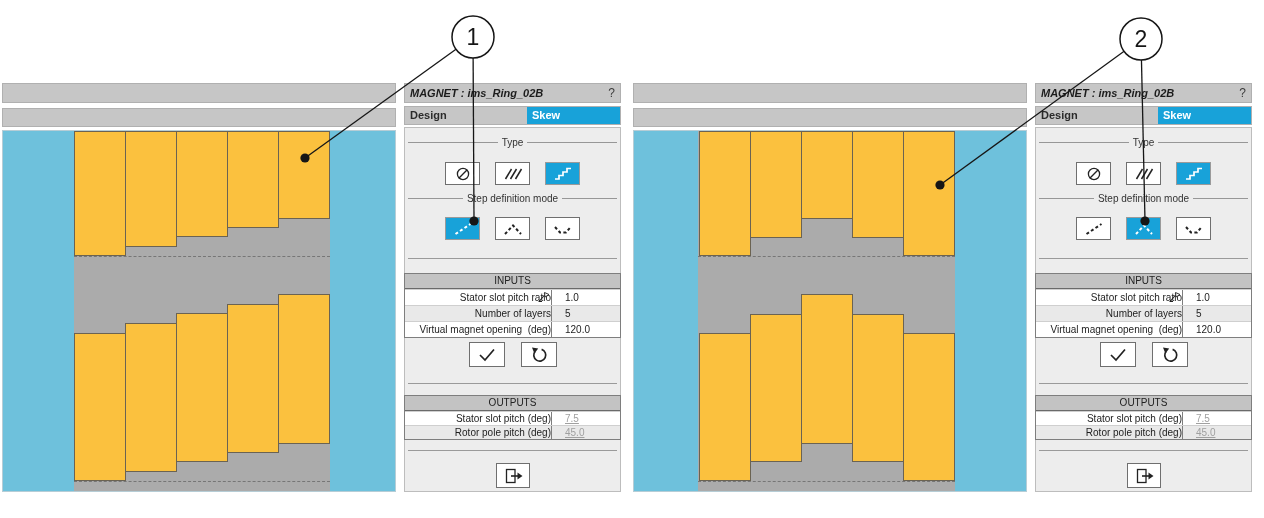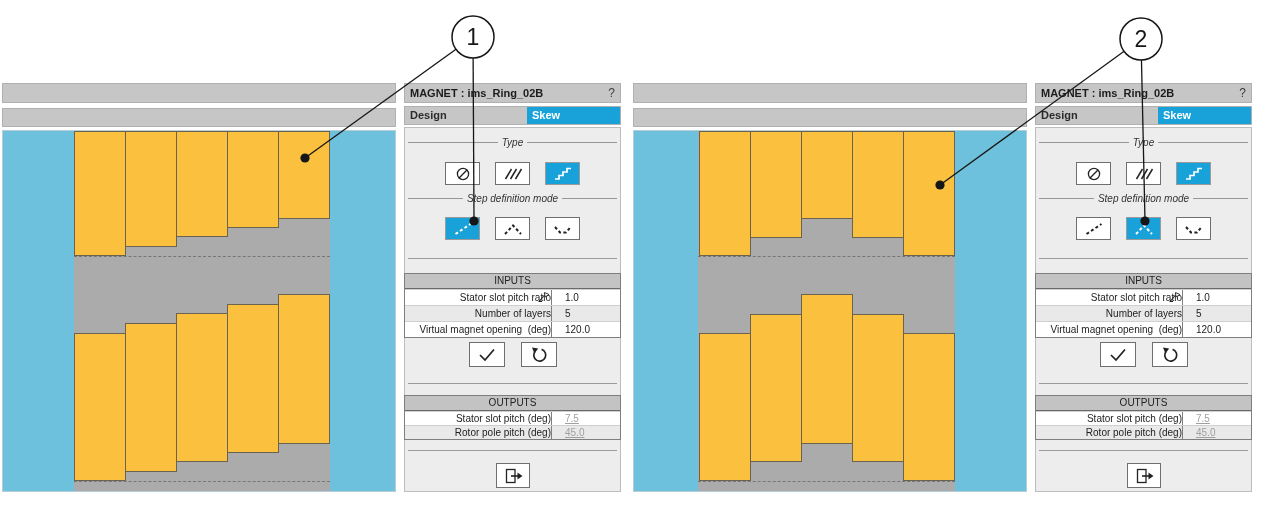--- a/index.html
+++ b/index.html
@@ -13,33 +13,33 @@
   .toolbar{top:27px;height:19px;}
   .view-canvas{position:absolute;left:0;top:49px;width:394px;height:362px;
        background:var(--view-blue,#6ec1dc);overflow:hidden;box-sizing:border-box;
        border:1px solid #b6cdd6;}
   .strip{position:absolute;top:0;bottom:0;background:var(--rotor-gray,#ababab);}
   .dash{position:absolute;border-top:1px dashed #767676;height:0;}
   .magnet{position:absolute;background:var(--magnet-orange,#fbc13e);
        border:1px solid #6b6352;box-sizing:border-box;}
   .panel{position:absolute;left:402px;top:0;width:217px;height:411px;font-size:10px;}
   .panel .title-bar{display:flex;align-items:center;justify-content:space-between;padding:0 5px;}
-  .title-text{font-weight:bold;font-size:11px;color:#1c1c1c;white-space:nowrap;}
+  .title-text{font-weight:bold;font-size:11px;color:#1c1c1c;white-space:nowrap;font-style:italic;}
   .help{font-size:12px;color:#3d3d3d;}
   .tabs{position:absolute;top:25px;left:0;right:0;height:19px;display:flex;
        background:var(--bar-gray,#c6c6c6);border:1px solid #b0b0b0;box-sizing:border-box;gap:28px;}
   .tab{flex:1;line-height:17px;padding-left:5px;font-weight:bold;font-size:11px;
        color:#2b2b2b;box-sizing:border-box;}
   .tab + .tab{margin-left:1px;}
   .tab.active{background:var(--accent,#18a2d9);color:#fff;}
   .panel-body{position:absolute;top:46px;left:0;right:0;bottom:0;
        background:var(--panel-bg,#ededed);border:1px solid #bdbdbd;box-sizing:border-box;}
   .legend{position:absolute;left:4px;right:4px;height:12px;display:flex;align-items:center;}
   .legend-line{flex:1;border-top:1px solid #979797;height:0;}
-  .legend-text{padding:0 4px;font-size:10px;color:#333;white-space:nowrap;font-style:italic;}
+  .legend-text{padding:0 4px;font-size:10px;color:#333;white-space:nowrap;}
   .btn-row{position:absolute;left:0;width:217px;display:flex;justify-content:center;gap:15px;}
   .icon-btn{width:33px;height:21px;background:#fff;border:1px solid #6f6f6f;
        display:flex;align-items:center;justify-content:center;color:#222;box-sizing:content-box;}
   .icon-btn.active{background:var(--accent,#18a2d9);border-color:#9a9a9a;color:#fff;}
   .icon-btn.act{width:34px;height:23px;}
   .icon-btn.exit{width:32px;height:23px;}
   .hr{position:absolute;left:4px;right:4px;height:1px;background:#9a9a9a;}
   .ptable{position:absolute;left:0;width:217px;background:#fff;border:1px solid #7e7e7e;box-sizing:border-box;}
   .pt-header{height:14px;line-height:14px;text-align:center;background:var(--table-header,#c3c3c3);
        border-bottom:1px solid #6a6a6a;font-size:10px;color:#222;}

